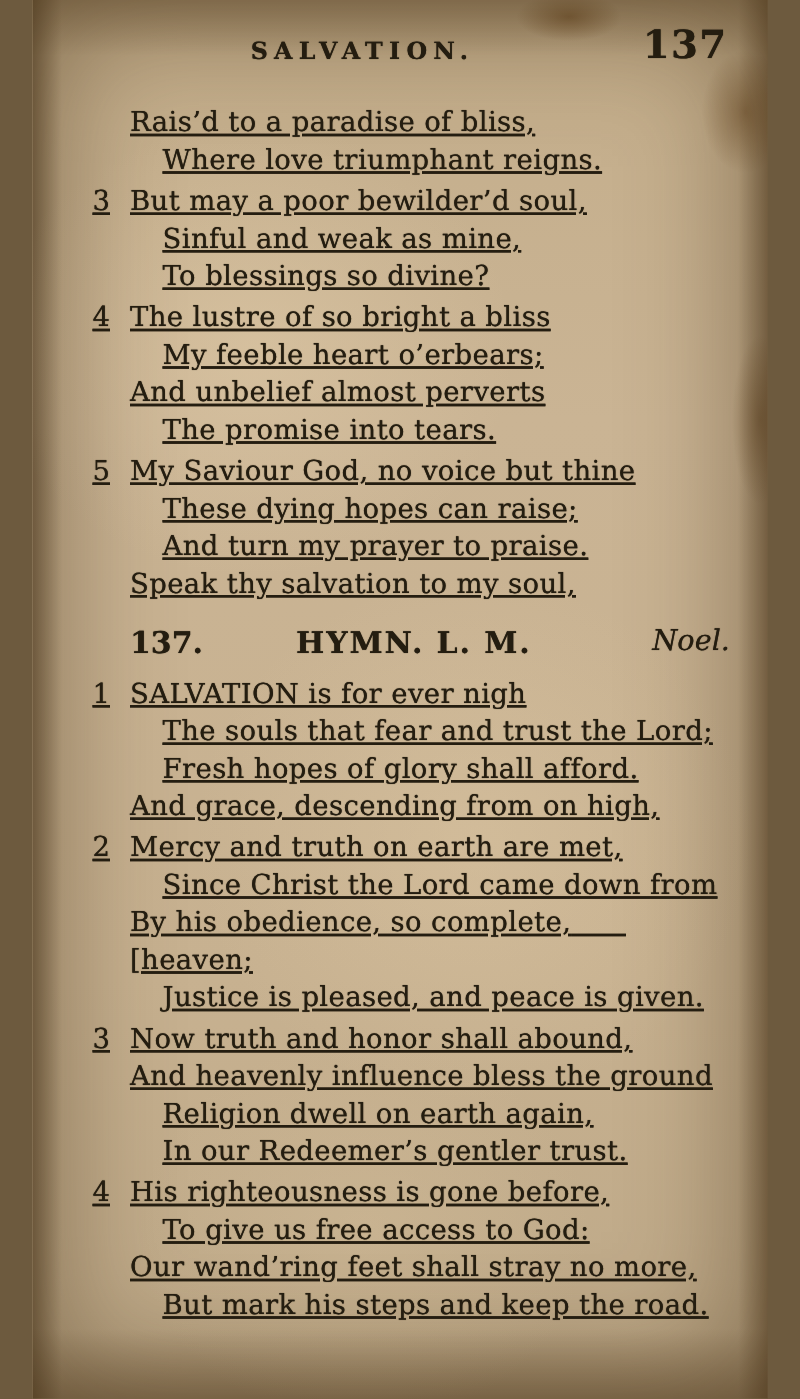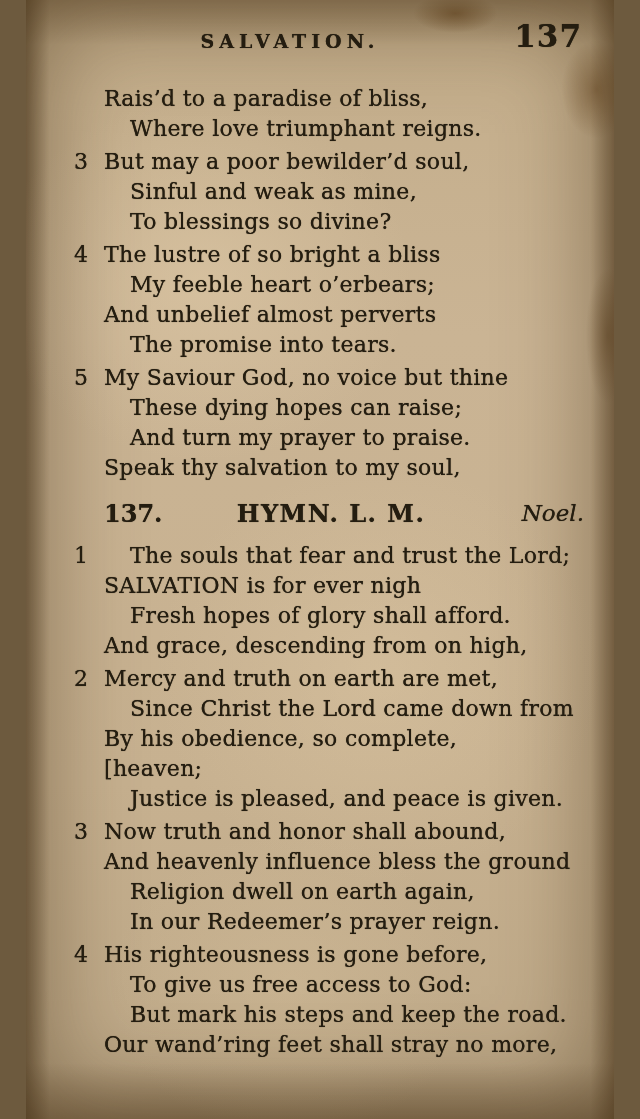--- a/index.html
+++ b/index.html
@@ -58,20 +58,21 @@
     right: 32px;
     top: 18px;
     font-size: 31px;
     font-weight: bold;
     letter-spacing: 1px;
   }
 
   
   .body-col {
     padding: 14px 26px 0 48px;
+    text-decoration: underline;
   }
   .stanza {
     display: flex;
     align-items: flex-start;
     margin-bottom: 3px;
   }
   .stanza-number {
     flex: 0 0 30px;
     font-size: 22px;
     line-height: 30px;
@@ -176,50 +177,50 @@
     <section class="hymn">
       <div class="hymn-heading">
         <span class="hymn-number">137.</span>
         <span class="hymn-title">HYMN.  L. M.</span>
         <span class="hymn-tune">Noel.</span>
       </div>
       <div class="stanzas">
           <div class="stanza">
             <span class="stanza-number">1</span>
             <div class="lines">
+              <div class="line">SALVATION is for ever nigh</div>
               <div class="line indent">The souls that fear and trust the Lord;</div>
-              <div class="line">SALVATION is for ever nigh</div>
               <div class="line indent">Fresh hopes of glory shall afford.</div>
               <div class="line">And grace, descending from on high,</div>
             </div>
           </div>
           <div class="stanza">
             <span class="stanza-number">2</span>
             <div class="lines">
               <div class="line">Mercy and truth on earth are met,</div>
               <div class="line indent">Since Christ the Lord came down from</div>
               <div class="line">By his obedience, so complete,      [heaven;</div>
               <div class="line indent">Justice is pleased, and peace is given.</div>
             </div>
           </div>
           <div class="stanza">
             <span class="stanza-number">3</span>
             <div class="lines">
               <div class="line">Now truth and honor shall abound,</div>
               <div class="line">And heavenly influence bless the ground</div>
               <div class="line indent">Religion dwell on earth again,</div>
-              <div class="line indent">In our Redeemer’s prayer reign.</div>
+              <div class="line indent">In our Redeemer’s gentler trust.</div>
             </div>
           </div>
           <div class="stanza">
             <span class="stanza-number">4</span>
             <div class="lines">
               <div class="line">His righteousness is gone before,</div>
               <div class="line indent">To give us free access to God:</div>
+              <div class="line">Our wand’ring feet shall stray no more,</div>
               <div class="line indent">But mark his steps and keep the road.</div>
-              <div class="line">Our wand’ring feet shall stray no more,</div>
             </div>
           </div>
         </div>
     </section>
 
   </div>
 </div>
 
 </body></html>

